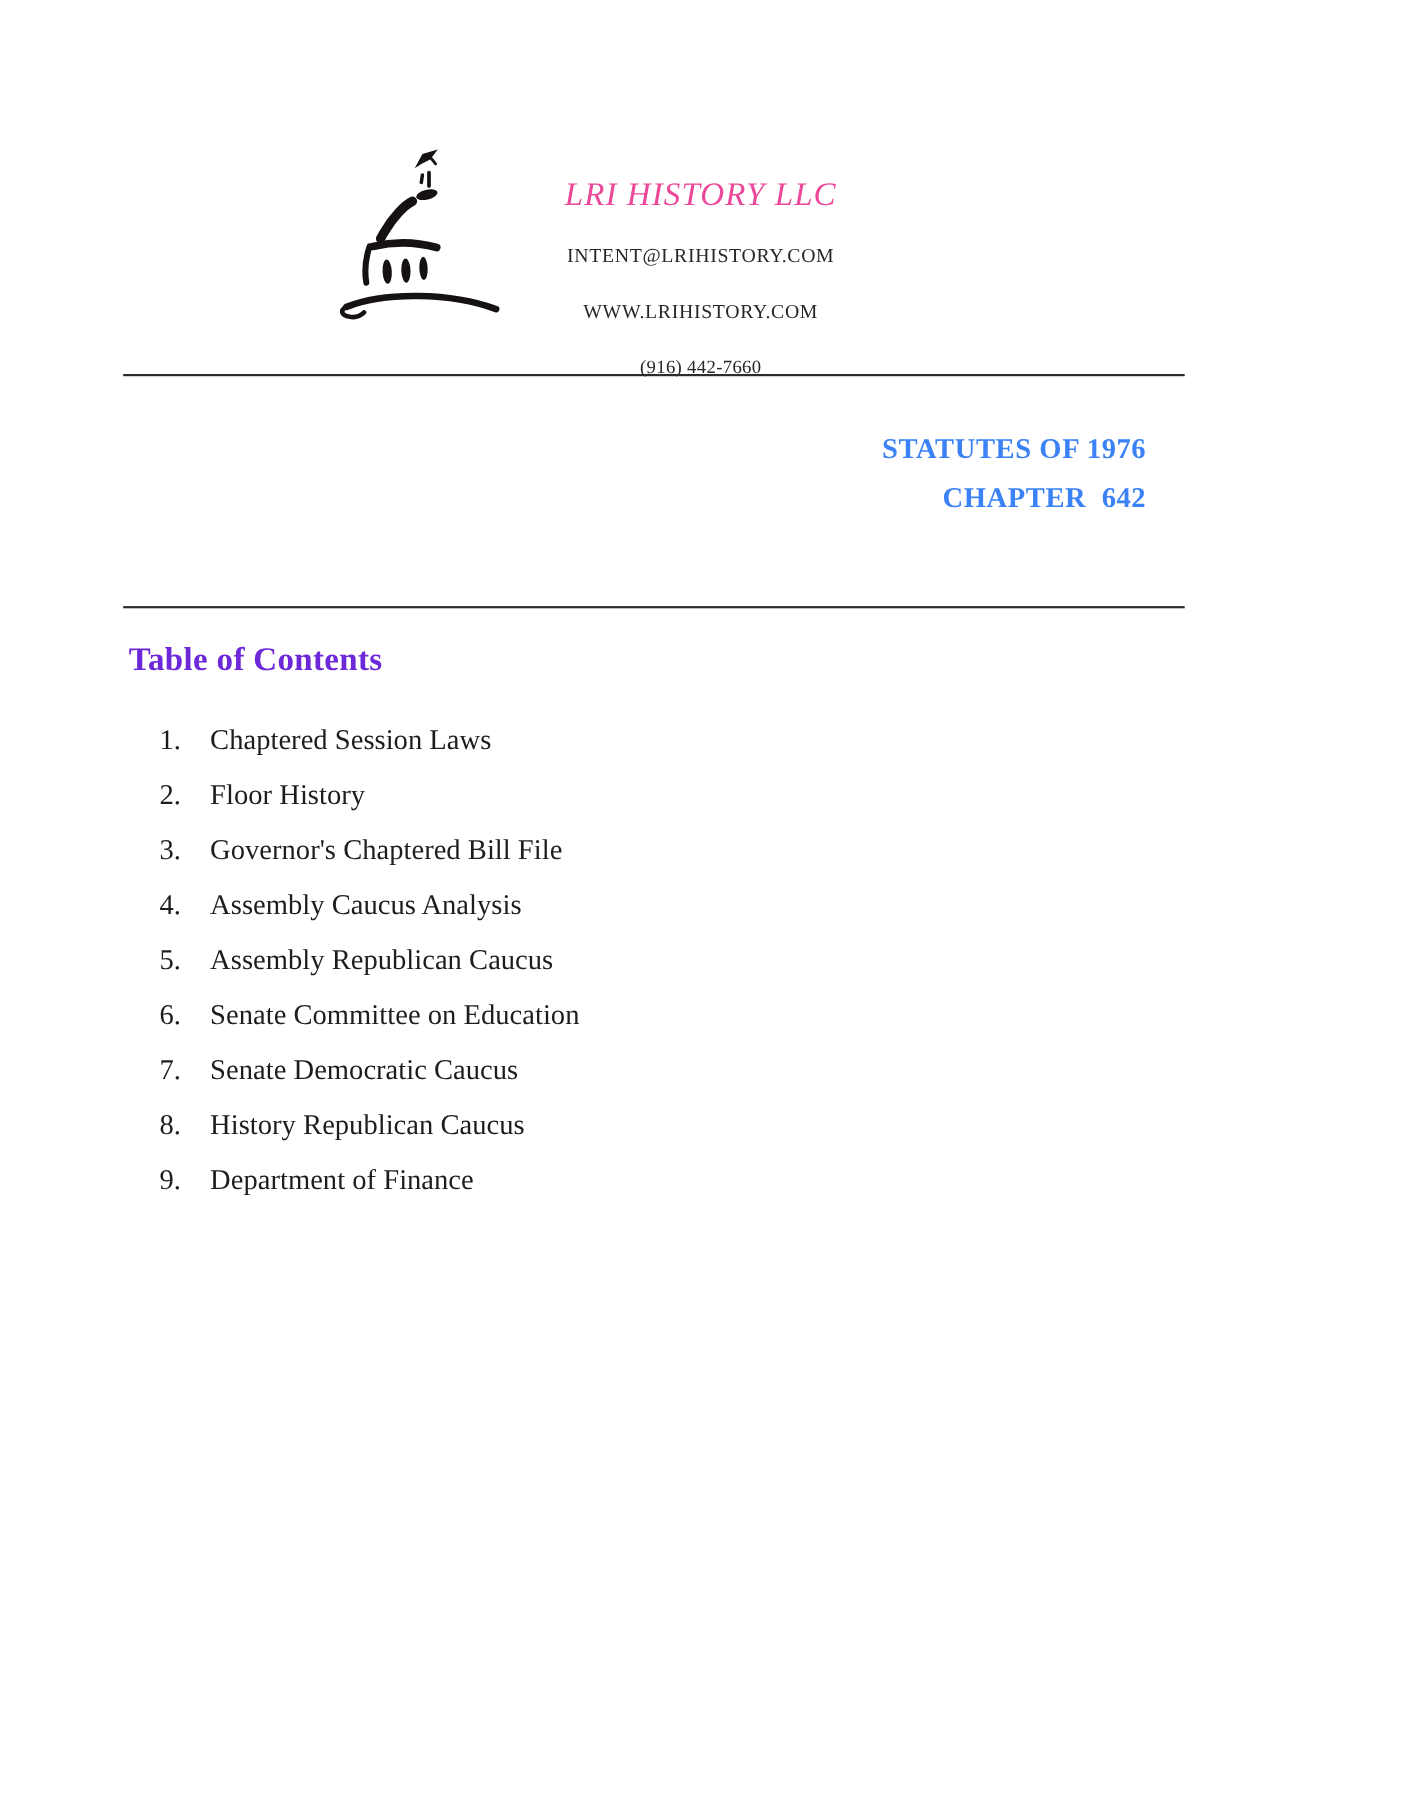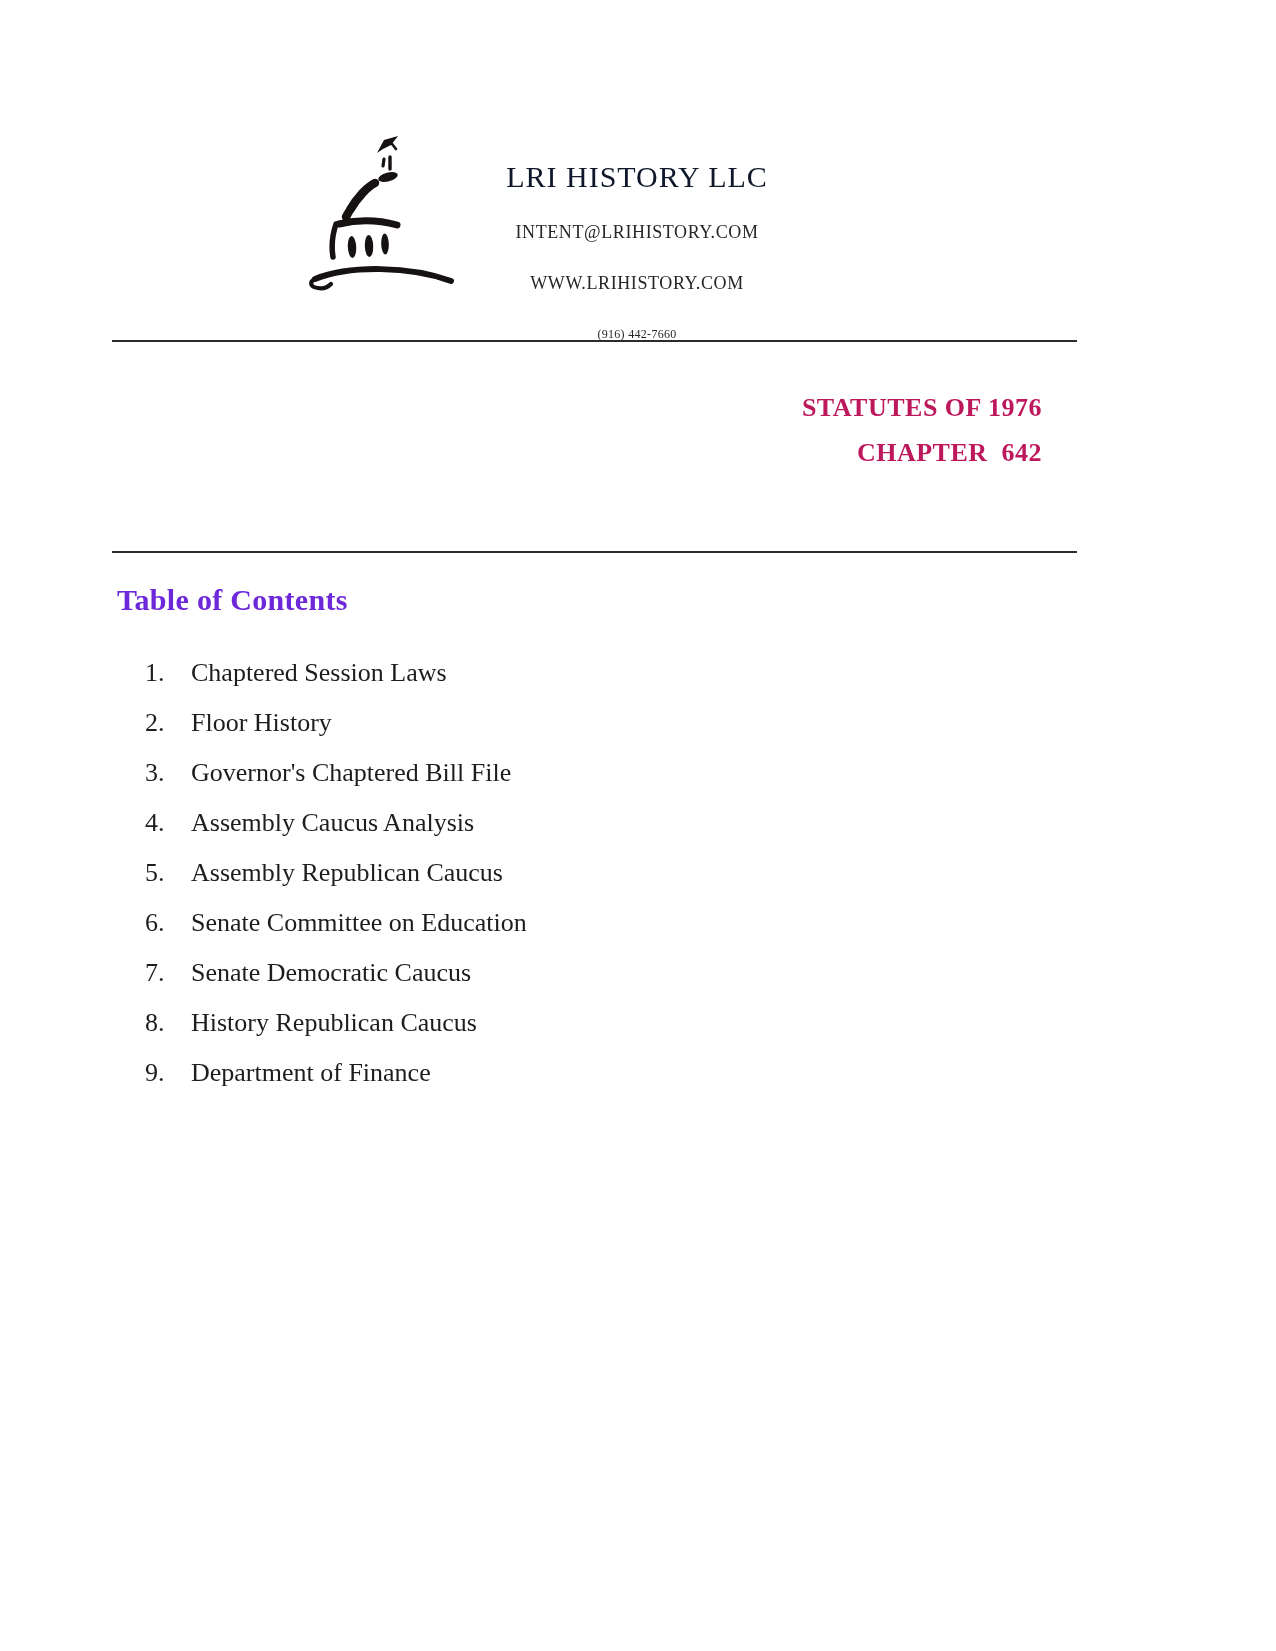--- a/index.html
+++ b/index.html
@@ -25,32 +25,33 @@
     position: absolute;
     left: 456px;
     top: 158px;
     width: 362px;
     text-align: center;
   }
   .company-name {
     font-size: 30px;
     line-height: 38px;
     letter-spacing: 1px;
-    color: #0f172a;
+    color: #ec4899;
     font-weight: normal;
+    font-style: italic;
   }
   .contact-line {
     font-size: 18px;
     line-height: 30px;
     letter-spacing: 0.6px;
     color: #262626;
     margin-top: 21px;
   }
   .contact-line.phone {
-    font-size: 12px;
+    font-size: 17px;
     letter-spacing: 0.3px;
   }
   .contact-block { margin-top: 12px; }
 
   
   .rule {
     position: absolute;
     left: 112px;
     width: 965px;
     height: 2px;
@@ -62,21 +63,21 @@
   
   .doc-title {
     position: absolute;
     top: 385px;
     right: 234px;
     text-align: right;
     font-weight: bold;
     font-size: 26px;
     line-height: 45px;
     letter-spacing: 0.5px;
-    color: #be185d;
+    color: #3b82f6;
   }
   .doc-title-line { white-space: pre; }
 
   
   .toc-heading {
     position: absolute;
     left: 117px;
     top: 583px;
     font-size: 30px;
     font-weight: bold;

